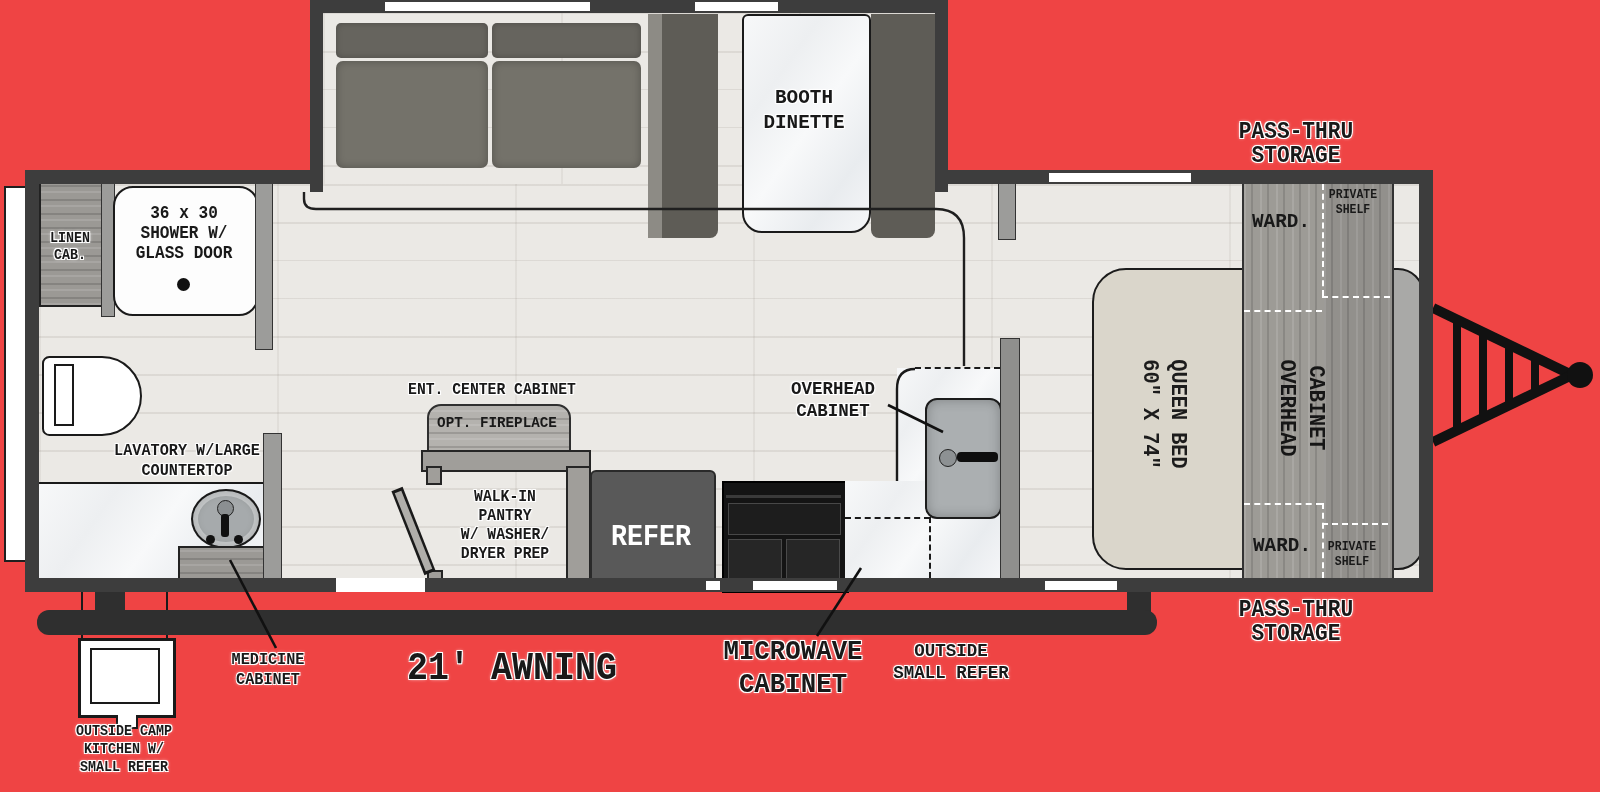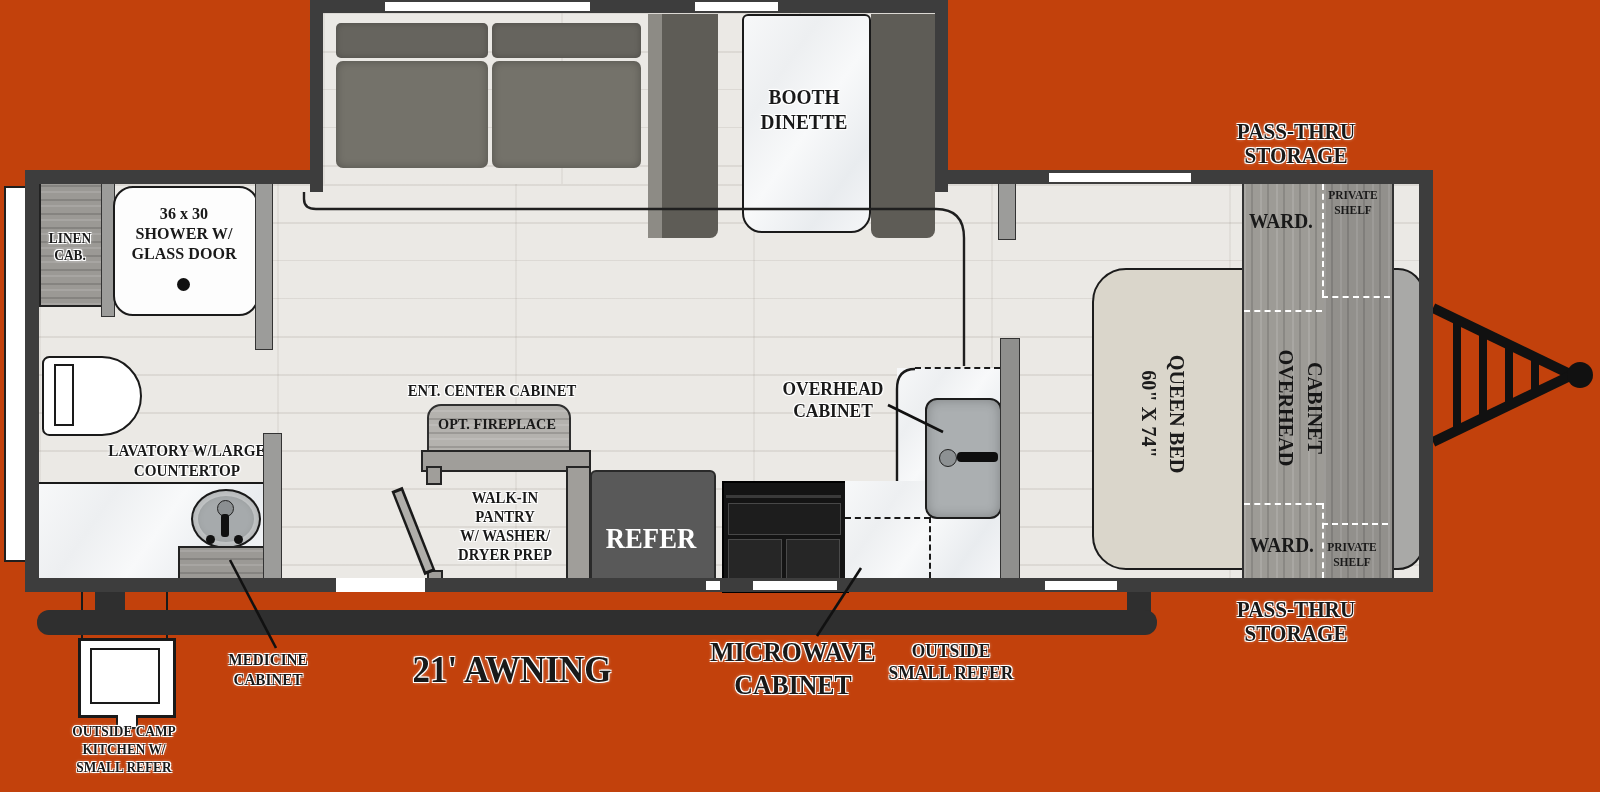--- a/index.html
+++ b/index.html
@@ -1,17 +1,17 @@
 <!DOCTYPE html>
 <html><head>
 <meta charset="utf-8">
 <style>
   html,body{margin:0;padding:0;background:#fff;}
-  #stage{position:relative;width:1600px;height:792px;background:#c2410c;overflow:hidden;
-         font-family:Liberation Serif, serif;}
+  #stage{position:relative;width:1600px;height:792px;background:#ef4444;overflow:hidden;
+         font-family:Liberation Mono, monospace;}
   .abs{position:absolute;}
   .wall{position:absolute;background:#3d3d3d;}
   .floor{position:absolute;background-color:#ebe9e5;
     background-image:repeating-linear-gradient(180deg, rgba(120,110,100,.13) 0 1.5px, transparent 1.5px 38px),
                      repeating-linear-gradient(90deg, rgba(120,110,100,.09) 0 2px, transparent 2px 238px);}
   .marble{background:linear-gradient(125deg,#f7f8f9 0%,#edeff1 28%,#f8f9fa 52%,#e9ecef 78%,#f5f6f8 100%);}
   .woodV{background:#9d9b96;background-image:repeating-linear-gradient(90deg, rgba(255,255,255,.12) 0 2px, rgba(0,0,0,0) 2px 7px, rgba(0,0,0,.12) 7px 9px, rgba(0,0,0,0) 9px 16px);}
   .woodH{background:#9b9995;background-image:repeating-linear-gradient(0deg, rgba(255,255,255,.12) 0 2px, rgba(0,0,0,0) 2px 6px, rgba(0,0,0,.14) 6px 8px, rgba(0,0,0,0) 8px 14px);}
   .t{position:absolute;font-weight:bold;color:#191919;text-align:center;line-height:1.12;white-space:nowrap;
      text-shadow:-1px -1px 0 #fff,1px -1px 0 #fff,-1px 1px 0 #fff,1px 1px 0 #fff,0 0 4px #fff;}

